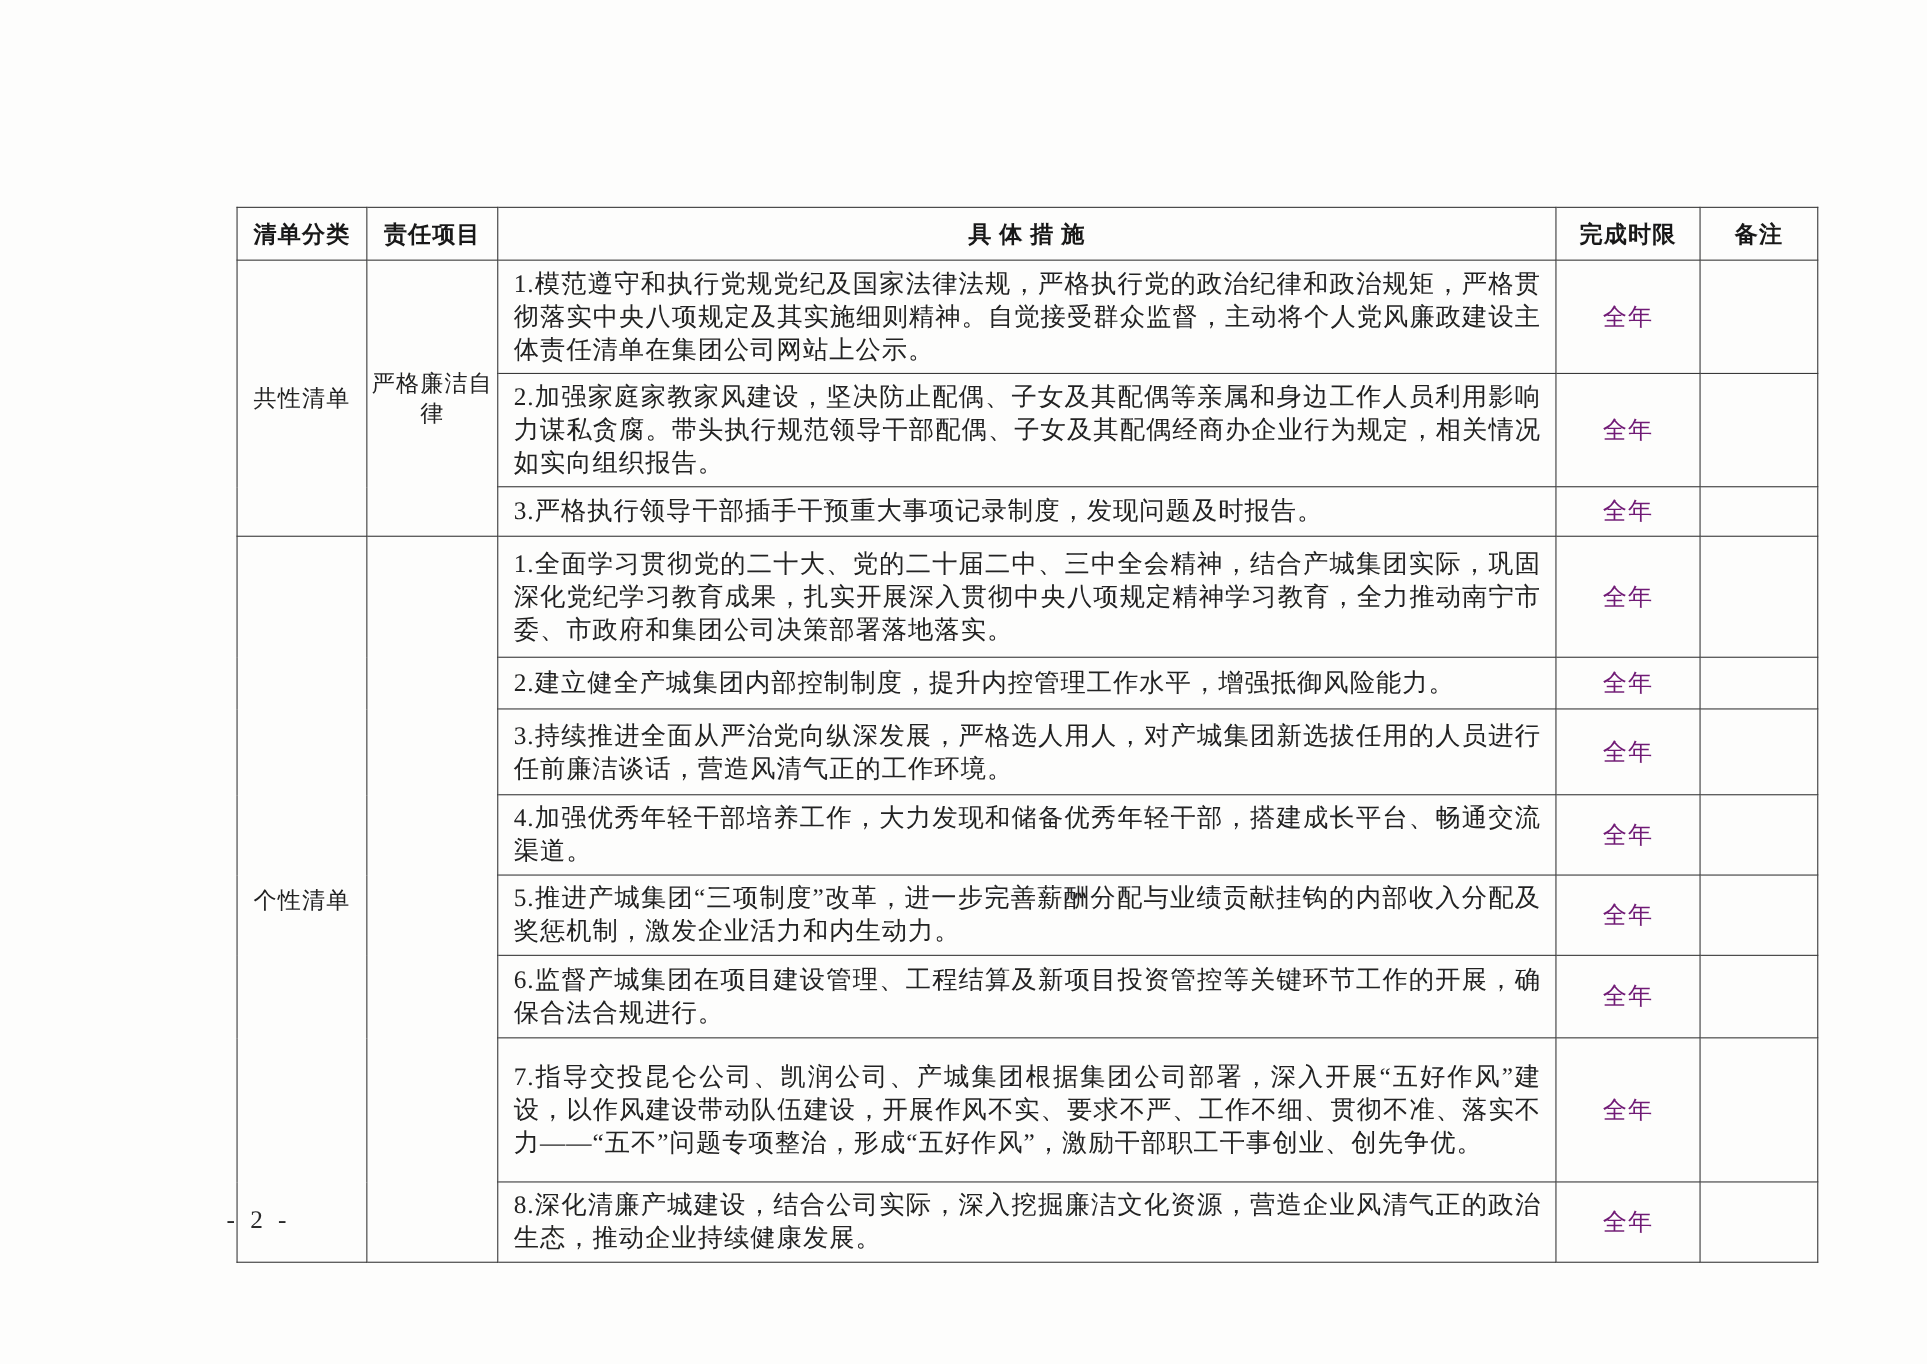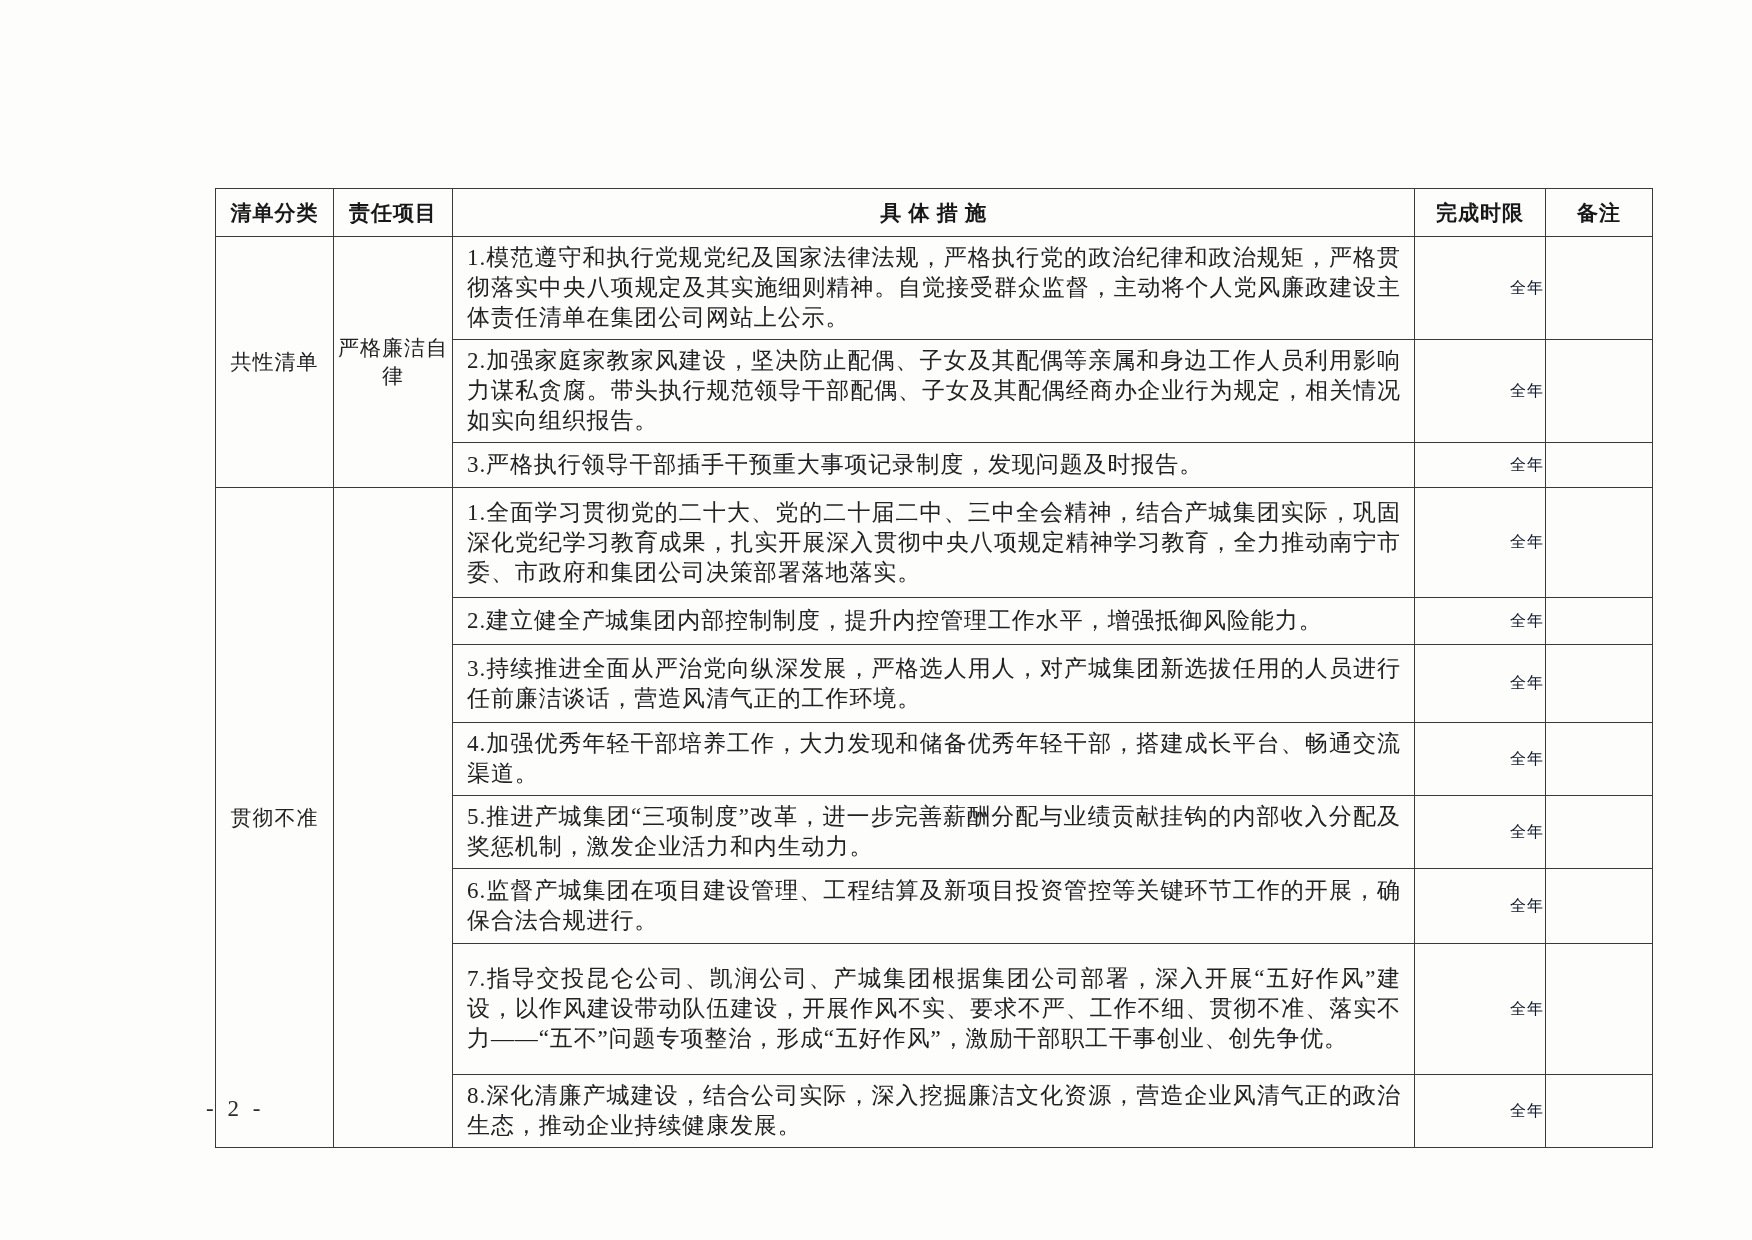--- a/index.html
+++ b/index.html
@@ -47,24 +47,24 @@
   }
   td.measure {
     font-size: 23px;
     line-height: 30px;
     letter-spacing: 0.9px;
     padding: 6px 13px 6px 14px;
     text-align: justify;
     color: #222;
   }
   td.deadline {
-    text-align: right;
-    font-size: 16px;
+    text-align: center;
+    font-size: 22px;
     letter-spacing: 1px;
-    color: #0f172a;
+    color: #701a75;
   }
   td.remark { background: transparent; }
   tr.h48  { height: 48px; }
   tr.h96  { height: 96px; }
   tr.h70  { height: 70px; }
   tr.h45  { height: 45px; margin-top: 15px; }
   tr.h110 { height: 110px; }
   tr.h47  { height: 47px; }
   tr.h78  { height: 78px; }
   tr.h50  { height: 50px; }
@@ -117,21 +117,21 @@
         <td class="deadline">全年</td>
         <td class="remark"></td>
       </tr>
       <tr class="h45">
         <td class="measure">3.严格执行领导干部插手干预重大事项记录制度，发现问题及时报告。</td>
         <td class="deadline">全年</td>
         <td class="remark"></td>
       </tr>
 
       <tr class="h110">
-        <td class="cat" rowspan="8">贯彻不准</td>
+        <td class="cat" rowspan="8">个性清单</td>
         <td class="proj" rowspan="8"></td>
         <td class="measure">1.全面学习贯彻党的二十大、党的二十届二中、三中全会精神，结合产城集团实际，巩固深化党纪学习教育成果，扎实开展深入贯彻中央八项规定精神学习教育，全力推动南宁市委、市政府和集团公司决策部署落地落实。</td>
         <td class="deadline">全年</td>
         <td class="remark"></td>
       </tr>
       <tr class="h47">
         <td class="measure">2.建立健全产城集团内部控制制度，提升内控管理工作水平，增强抵御风险能力。</td>
         <td class="deadline">全年</td>
         <td class="remark"></td>
       </tr>

